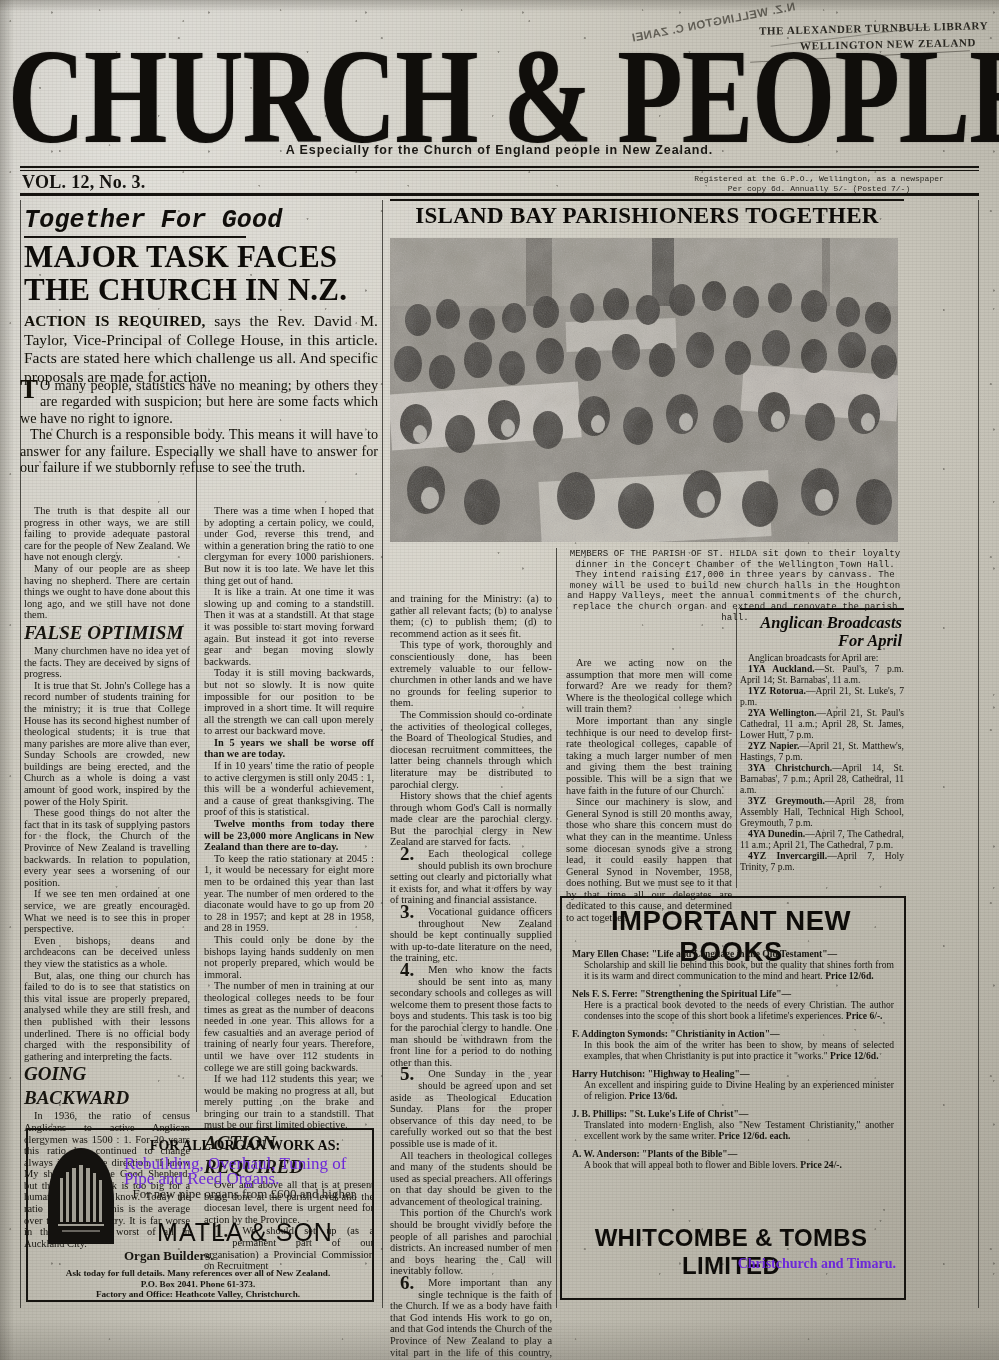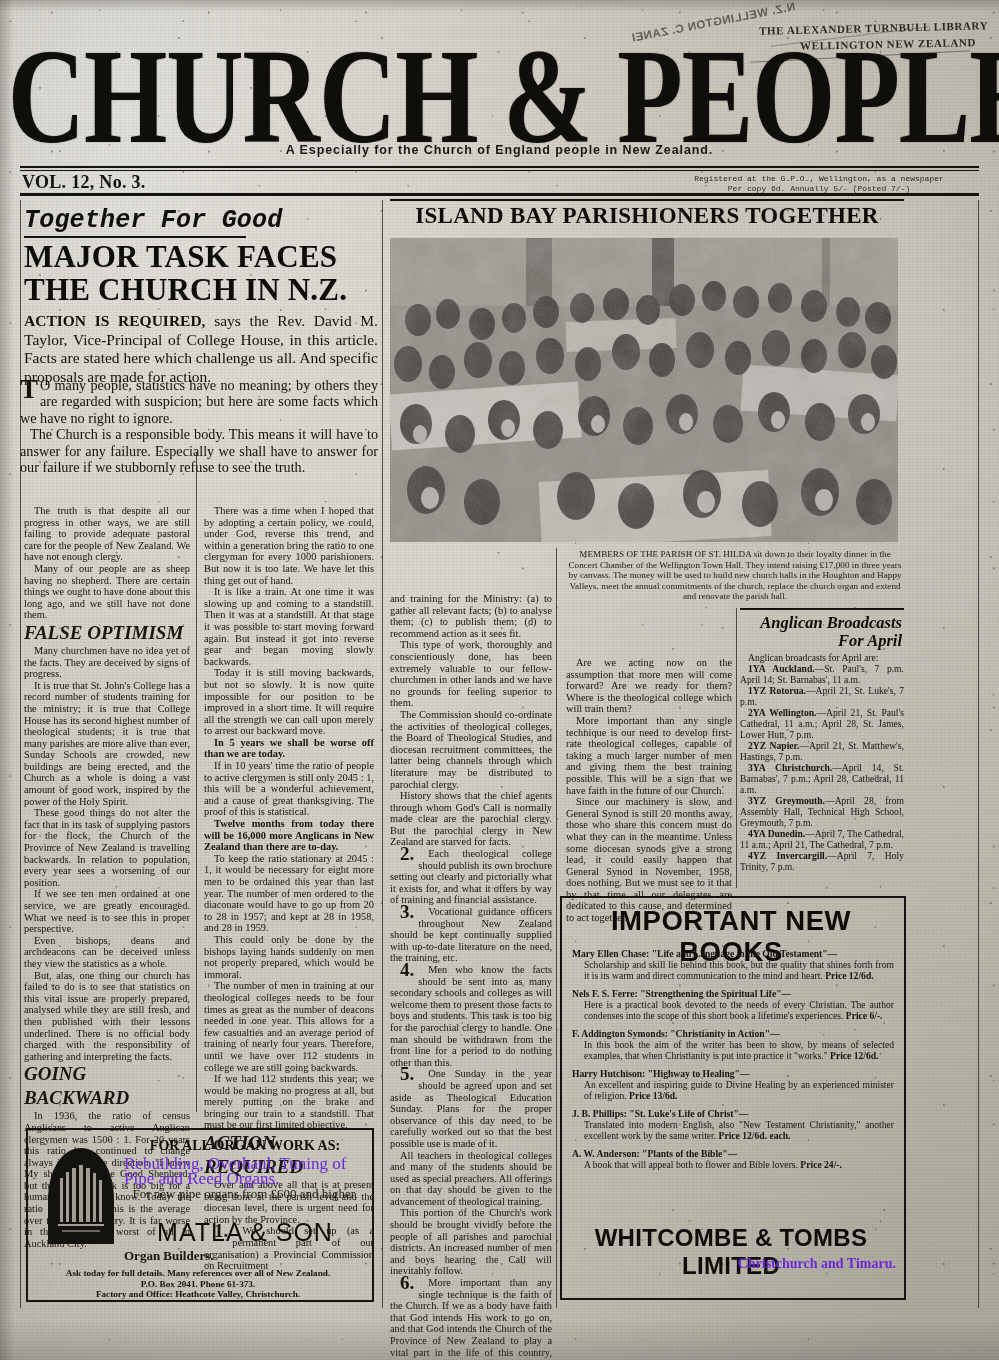--- a/index.html
+++ b/index.html
@@ -157,21 +157,21 @@
     letter-spacing:.3px;color:#0e0c09;
   }
   .photohead-rule{position:absolute;left:390px;top:199px;width:514px;height:2px;background:#15130f;}
   .photo{
     position:absolute;left:390px;top:238px;width:508px;height:304px;
     overflow:hidden;background:#9a978e;
   }
   .photo .hm{position:absolute;inset:0;opacity:.92;}
   .caption{
     position:absolute;left:566px;top:549px;width:338px;
-    font-family:Liberation Serif, serif;font-size:9.1px;line-height:10.6px;
+    font-family:Liberation Mono, monospace;font-size:9.1px;line-height:10.6px;
     text-align:center;color:#1d1b16;letter-spacing:.05px;
   }
 
   
   .box{position:absolute;border:2px solid #15130f;}
 
   .bcast-title{
     position:absolute;left:742px;top:614px;width:160px;text-align:right;
     font-family:"Liberation Serif",serif;font-style:italic;font-weight:bold;
     font-size:16.5px;line-height:18px;color:#0e0c09;
@@ -293,21 +293,21 @@
       <p class="subhead">GOING BACKWARD</p>
       <p>In 1936, the ratio of census Anglicans to active Anglican clergymen was 1500 : 1. For 20 years this ratio has continued to change always in the same direction. "I know My sheep," says the Good Shepherd, but the modern flock is too big for a human shepherd to know. Today the ratio is 2045 : 1. This is the average over the whole country. It is far worse in the cities, and worst of all in Auckland City.</p>
     </div>
 
   <div class="col" id="c2" style="left:204px;top:458px;width:170px;">
       <p>There was a time when I hoped that by adopting a certain policy, we could, under God, reverse this trend, and within a generation bring the ratio to one clergyman for every 1000 parishioners. But now it is too late. We have let this thing get out of hand.</p>
       <p>It is like a train. At one time it was slowing up and coming to a standstill. Then it was at a standstill. At that stage it was possible to start moving forward again. But instead it got into reverse gear and began moving slowly backwards.</p>
       <p>Today it is still moving backwards, but not so slowly. It is now quite impossible for our position to be improved in a short time. It will require all the strength we can call upon merely to arrest our backward move.</p>
       <p class="bold">In 5 years we shall be worse off than we are today.</p>
       <p>If in 10 years' time the ratio of people to active clergymen is still only 2045 : 1, this will be a wonderful achievement, and a cause of great thanksgiving. The proof of this is statistical.</p>
-      <p class="bold">Twelve months from today there will be 16,000 more Anglicans in New Zealand than there are to-day.</p>
+      <p class="bold">Twelve months from today there will be 23,000 more Anglicans in New Zealand than there are to-day.</p>
       <p>To keep the ratio stationary at 2045 : 1, it would be necessary for eight more men to be ordained this year than last year. The number of men ordered to the diaconate would have to go up from 20 to 28 in 1957; and kept at 28 in 1958, and 28 in 1959.</p>
       <p>This could only be done by the bishops laying hands suddenly on men not properly prepared, which would be immoral.</p>
       <p>The number of men in training at our theological colleges needs to be four times as great as the number of deacons needed in one year. This allows for a few casualties and an average period of training of nearly four years. Therefore, until we have over 112 students in college we are still going backwards.</p>
       <p>If we had 112 students this year, we would be making no progress at all, but merely putting on the brake and bringing our train to a standstill. That must be our first limited objective.</p>
       <p class="subhead">ACTION REQUIRED</p>
       <p>Over and above all that is at present being done at the parish level and the diocesan level, there is urgent need for action by the Province.</p>
       <p class="numitem"><span class="nm">1.</span>We should set up (as a permanent part of our organisation) a Provincial Commission on Recruitment</p>
     </div>
 
   <div class="col" id="c3" style="left:390px;top:546px;width:162px;">

